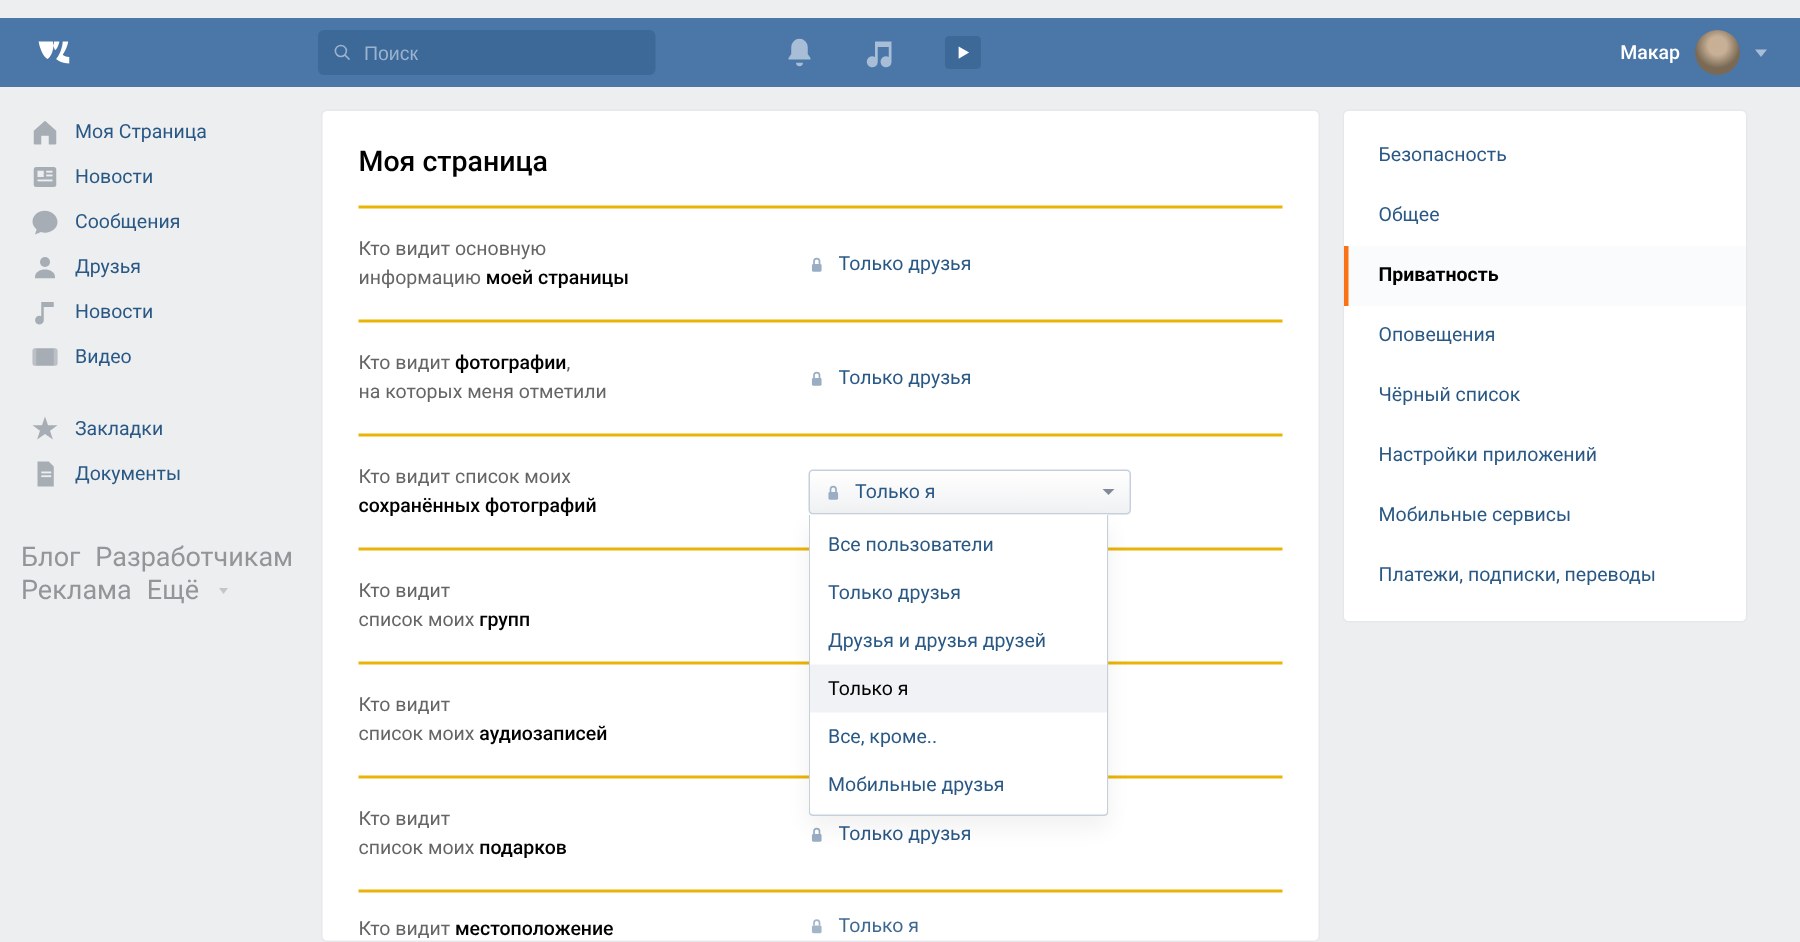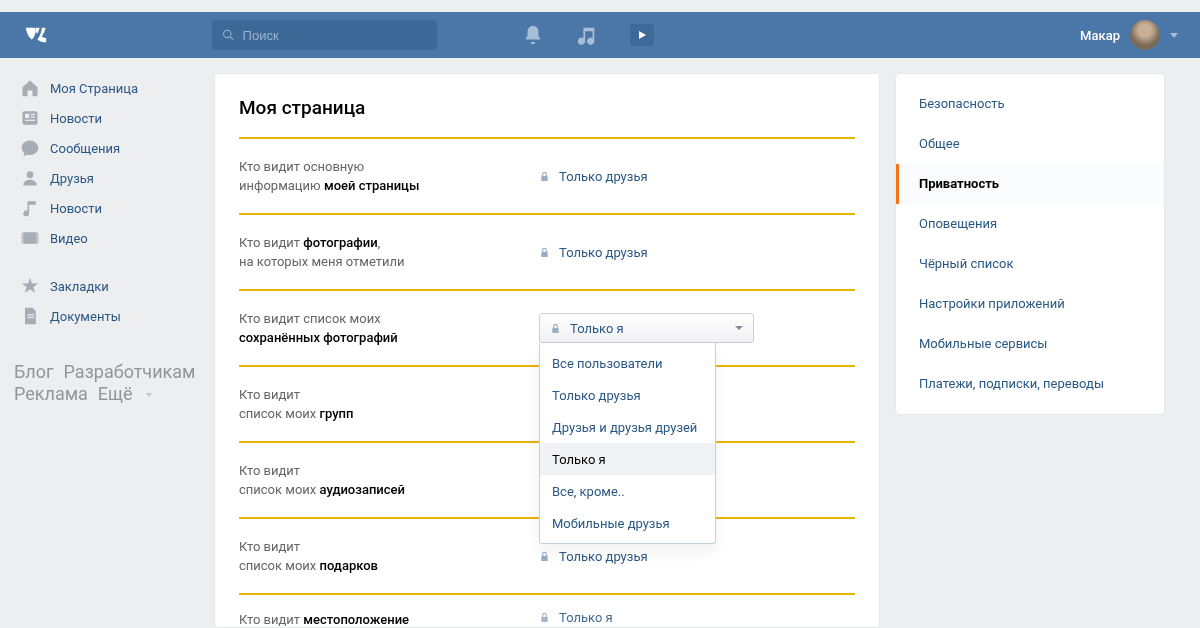--- a/index.html
+++ b/index.html
@@ -138,21 +138,21 @@
     margin-left: auto;
     width: 0; height: 0;
     border-left: 4px solid transparent;
     border-right: 4px solid transparent;
     border-top: 4px solid #828a99;
   }
   .dd-menu {
     position: absolute;
     top: 30px;
     left: 0;
-    width: 177px;
+    width: 200px;
     background: #fff;
     border: 1px solid #c5d0db;
     border-top: none;
     border-radius: 0 0 3px 3px;
     box-shadow: 0 8px 16px rgba(0,0,0,0.06);
     z-index: 10;
     padding: 4px 0;
   }
   .dd-item {
     height: 32px;

